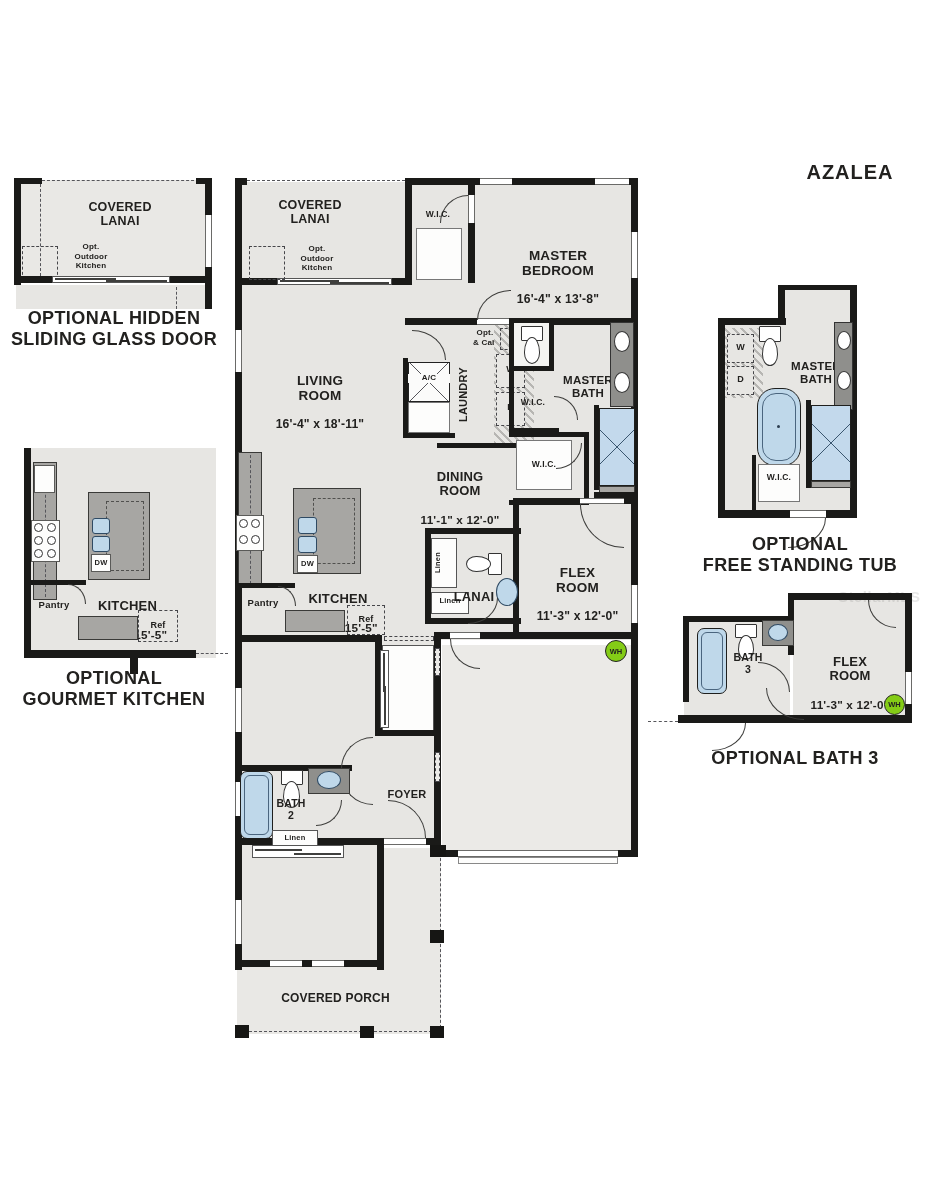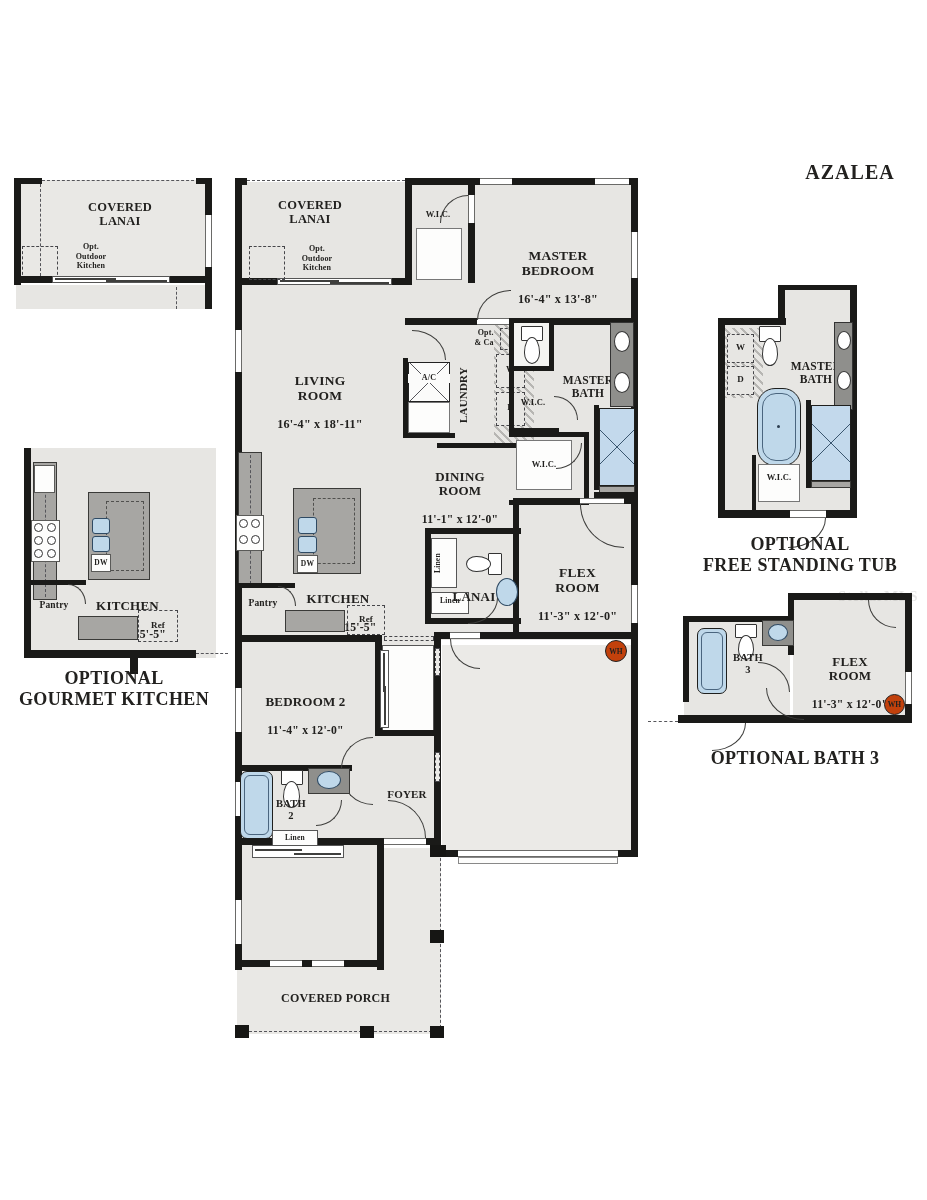--- a/index.html
+++ b/index.html
@@ -1,18 +1,18 @@
 <!DOCTYPE html>
 <html><head>
 <meta charset="utf-8">
 <style>
   html,body{margin:0;padding:0;background:#fff;}
   *{box-sizing:border-box;}
   .canvas{position:relative;width:927px;height:1200px;background:#ffffff;overflow:hidden;
-          font-family:Liberation Serif, serif;color:#22211f;}
+          font-family:Liberation Sans, sans-serif;color:#22211f;}
   .wall{position:absolute;background:#1a1a18;}
   .fill{position:absolute;background:#e7e6e3;}
   .fillp{position:absolute;background:#e9e8e5;}
   .fillg{position:absolute;background:#ebeae7;}
   .whitebox{position:absolute;background:#fdfdfc;border:1px solid #5a5a58;}
   .lbl{position:absolute;font-weight:700;text-align:center;line-height:1.12;letter-spacing:.2px;white-space:pre-line;}
   .nm,.dm{display:block;white-space:pre-line;}
   .dm{font-size:.9em;}
   .win-h{position:absolute;background:#fff;border-top:1.3px solid #6a6a68;border-bottom:1.3px solid #6a6a68;}
   .win-v{position:absolute;background:#fff;border-left:1.3px solid #6a6a68;border-right:1.3px solid #6a6a68;}
@@ -44,21 +44,21 @@
   .arc-br{border-left:1.3px solid #3d3d3b;border-top:1.3px solid #3d3d3b;border-top-left-radius:100% 100%;}
   .arc-bl{border-right:1.3px solid #3d3d3b;border-top:1.3px solid #3d3d3b;border-top-right-radius:100% 100%;}
   .slider{position:absolute;background:#fff;border:1px solid #555;}
   .slider-h::before{content:"";position:absolute;left:2%;width:52%;top:26%;height:2px;background:#3f3f3d;}
   .slider-h::after{content:"";position:absolute;right:2%;width:52%;top:60%;height:2px;background:#3f3f3d;}
   .slider-v::before{content:"";position:absolute;top:2%;height:52%;left:22%;width:2px;background:#3f3f3d;}
   .slider-v::after{content:"";position:absolute;bottom:2%;height:52%;right:22%;width:2px;background:#3f3f3d;}
   .hatch{position:absolute;background:repeating-linear-gradient(45deg,#b7b6b3 0 2px,#e7e6e3 2px 6px);}
   .col{position:absolute;background:#161614;}
   .burn{position:absolute;width:9px;height:9px;border:1.1px solid #333;border-radius:50%;background:#fff;}
-  .circle{position:absolute;border:1.4px solid #222;border-radius:50%;background:#c2410c;
+  .circle{position:absolute;border:1.4px solid #222;border-radius:50%;background:#84cc16;
           display:flex;align-items:center;justify-content:center;font-weight:700;font-size:7.5px;letter-spacing:0;}
   .vert{writing-mode:vertical-rl;transform:rotate(180deg);}
   .wm{position:absolute;font-weight:700;opacity:.10;font-size:15px;letter-spacing:.5px;}
   .caption{position:absolute;font-weight:700;text-align:center;white-space:pre-line;line-height:1.18;letter-spacing:.4px;}
 </style>
 </head>
 <body>
 
 <div class="canvas">
 
@@ -209,24 +209,20 @@
   <div class="counter" style="left:285px;top:610px;width:60px;height:22px;"></div>
   <div class="dash" style="left:347px;top:605px;width:38px;height:30px;"></div>
   <div class="lbl" style="left:347px;top:614px;width:38px;font-size:9px;">Ref</div>
 
   <div class="wall" style="left:237px;top:635px;width:145px;height:7px;"></div>
   <div class="dash" style="left:384px;top:636px;width:50px;height:5px;background:#e7e6e3;"></div>
   <div class="wall" style="left:375px;top:635px;width:7px;height:100px;"></div>
   <div class="whitebox" style="left:382px;top:645px;width:52px;height:88px;border-color:#555;"></div>
   <div class="slider slider-v" style="left:380px;top:650px;width:9px;height:78px;"></div>
   <div class="wall" style="left:375px;top:730px;width:62px;height:6px;"></div>
-  <div class="lbl" style="left:248px;top:680px;width:115px;font-size:13px;">
-    <span class="nm">BEDROOM 2</span>
-    <span class="dm">11'-4" x 12'-0"</span>
-  </div>
   <div class="wall" style="left:237px;top:765px;width:115px;height:6px;"></div>
   <div class="arc arc-br" style="left:341px;top:737px;width:32px;height:32px;"></div>
   <div class="arc arc-tr" style="left:341px;top:773px;width:32px;height:32px;"></div>
 
   <div class="tub" style="left:240px;top:771px;width:33px;height:68px;"></div>
   <div class="toilet" style="left:279px;top:770px;width:25px;height:38px;"></div>
   <div class="counter" style="left:308px;top:768px;width:42px;height:26px;background:#8f8f8c;"></div>
   <div class="sinkb" style="left:317px;top:771px;width:24px;height:18px;"></div>
   <div class="lbl" style="left:266px;top:798px;width:50px;font-size:10.5px;">BATH
 2</div>
@@ -279,20 +275,22 @@
   <div class="wall" style="left:205px;top:267px;width:7px;height:42px;"></div>
   <div class="dash" style="left:22px;top:246px;width:36px;height:34px;"></div>
   <div class="lbl" style="left:70px;top:200px;width:100px;font-size:12.5px;">COVERED
 LANAI</div>
   <div class="lbl" style="left:62px;top:242px;width:58px;font-size:8px;line-height:1.2;">Opt.
 Outdoor
 Kitchen</div>
   <div class="wall" style="left:14px;top:276px;width:198px;height:7px;"></div>
   <div class="slider slider-h" style="left:52px;top:276px;width:118px;height:7px;"></div>
   <div class="dlv" style="left:176px;top:287px;width:0;height:22px;"></div>
+  <div class="caption" style="left:5px;top:308px;width:218px;font-size:18px;">OPTIONAL HIDDEN
+SLIDING GLASS DOOR</div>
 
   <div class="fill" style="left:24px;top:448px;width:192px;height:210px;"></div>
   <div class="wall" style="left:24px;top:448px;width:7px;height:210px;"></div>
   <div class="counter" style="left:33px;top:462px;width:24px;height:138px;"></div>
   <div class="dlv" style="left:45px;top:465px;width:0;height:132px;"></div>
   <div class="whitebox" style="left:34px;top:465px;width:21px;height:28px;"></div>
   <div class="whitebox" style="left:31px;top:520px;width:29px;height:42px;"></div>
   <div class="burn" style="left:34px;top:523px;"></div>
   <div class="burn" style="left:47px;top:523px;"></div>
   <div class="burn" style="left:34px;top:536px;"></div>

